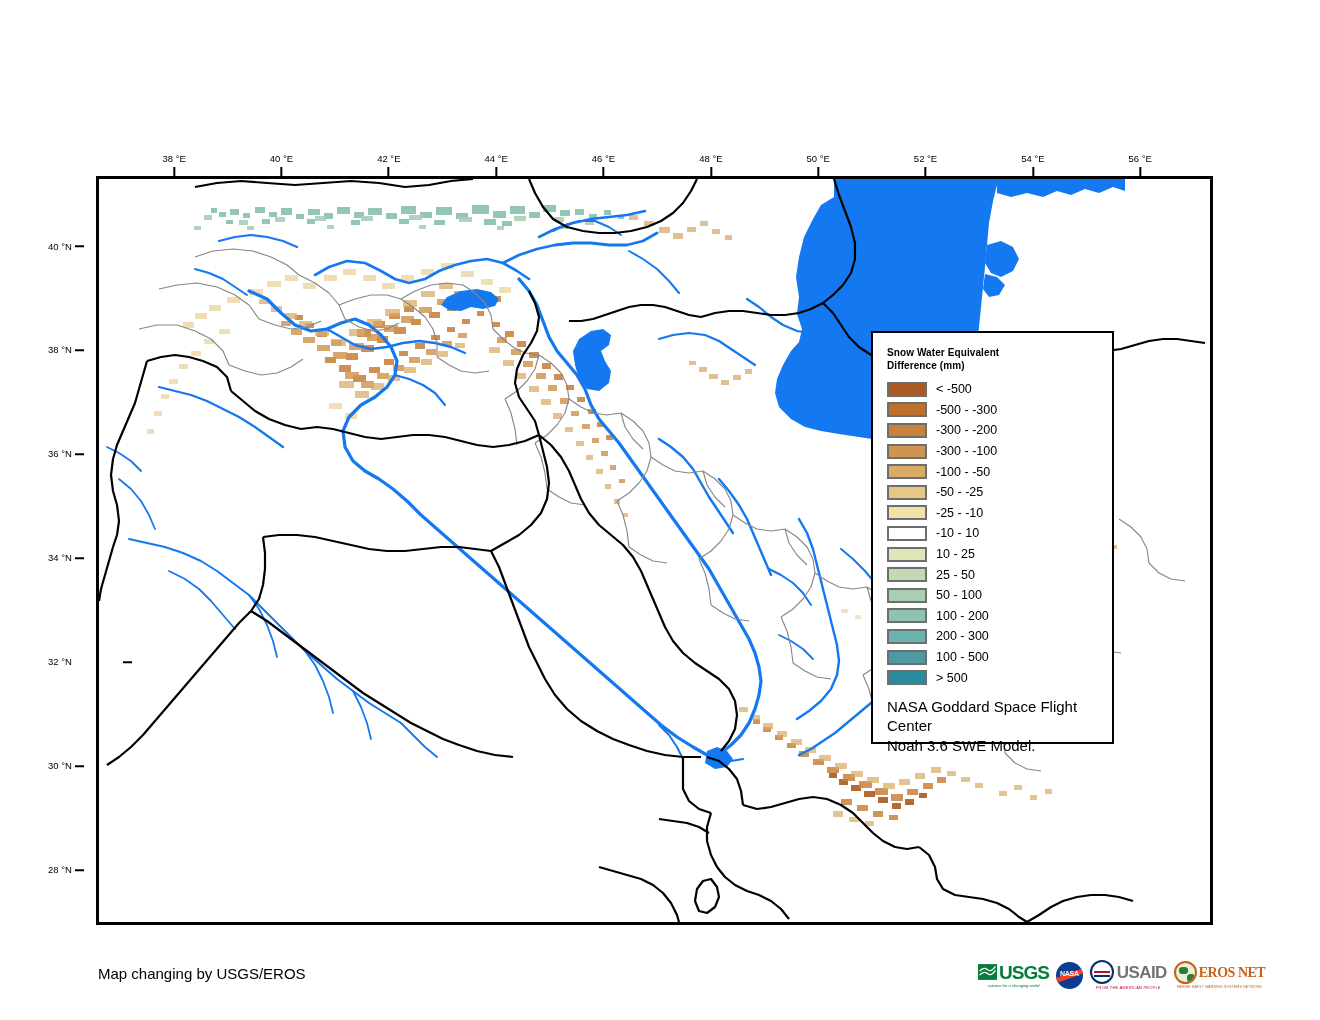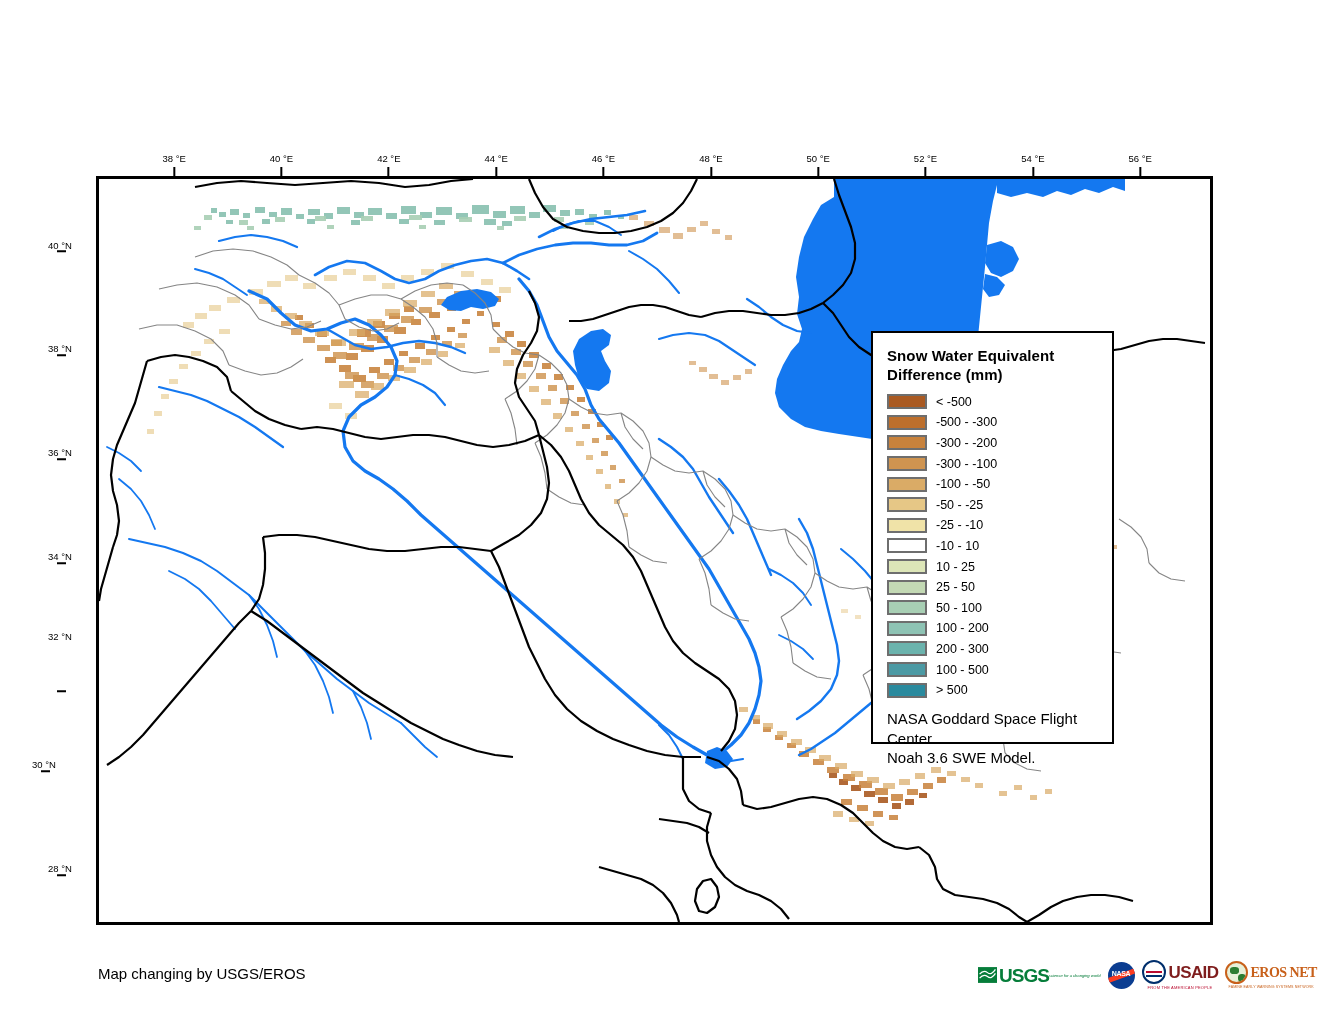--- a/index.html
+++ b/index.html
@@ -35,35 +35,35 @@
 
   
   .tick-x {
     position:absolute; text-align:center; font-size:9.5px; line-height:1;
     transform:translateX(-50%);
   }
   .tick-x .lab { display:block; white-space:nowrap; }
   .tick-x .mk { display:block; width:2px; height:9px; background:#000; margin:3px auto 0; }
   .tick-y {
     position:absolute; font-size:9.5px; line-height:1;
-    transform:translateY(-50%); display:flex; align-items:center;flex-direction:column;
+    transform:translateY(-50%); display:flex; align-items:center;
   }
   .tick-y .lab { white-space:nowrap; }
   .tick-y .mk { width:9px; height:2px; background:#000; margin-left:3px; }
 
   
   #legend {
     position:absolute; left:871px; top:331px;
     width:243px; height:413px;
     background:#fff; border:2px solid #000;
     padding:14px 12px 8px 14px;
     z-index:5;
   }
   #legend-title {
-    font-size:15px; font-weight:bold; line-height:1.25; margin-bottom:7px;
+    font-size:10px; font-weight:bold; line-height:1.25; margin-bottom:7px;
     letter-spacing:0.1px;
   }
   #legend-title span { display:block; }
   .legend-row { display:flex; align-items:center; height:20.6px; }
   .legend-sw {
     width:40px; height:15px; border:2px solid #6e6e6e; flex:0 0 auto;
   }
   .legend-lab { font-size:12.5px; margin-left:9px; white-space:nowrap; }
   #legend-note {
     font-size:15px; line-height:1.3; margin-top:9px; white-space:pre-line;
@@ -73,36 +73,36 @@
   #footer-credit {
     position:absolute; left:98px; top:965px;
     font-size:15px;
   }
   #logo-bar {
     position:absolute; left:978px; top:958px;
     display:flex; align-items:center; gap:7px; height:34px;
   }
   .logo { height:30px; display:flex; align-items:center; }
 
-  .usgs-wrap { display:flex; flex-direction:row; justify-content:center; height:30px; }
+  .usgs-wrap { display:flex; flex-direction:column; justify-content:center; height:30px; }
   .usgs-main { display:flex; align-items:center; }
   .usgs-wave { width:19px; height:16px; margin-right:2px; }
   .usgs-text { font-size:19px; font-weight:bold; color:#067d3a; letter-spacing:-1px; line-height:1; }
   .usgs-tag { font-size:4.3px; color:#067d3a; letter-spacing:-0.1px; margin-top:1px; font-style:italic; }
 
   .nasa-ball { width:27px; height:27px; border-radius:50%; background:#0b3d91; position:relative; overflow:hidden; }
   .nasa-ball .swoosh { position:absolute; left:-2px; top:11px; width:32px; height:5px; background:#fc3d21; transform:rotate(-20deg); }
   .nasa-ball .txt { position:absolute; left:0; top:8px; width:27px; text-align:center; font-size:7px; font-weight:bold; color:#fff; letter-spacing:-0.3px; }
 
   .usaid-wrap { display:flex; flex-direction:column; justify-content:center; height:30px; }
   .usaid-main { display:flex; align-items:center; }
   .usaid-seal { width:24px; height:24px; border-radius:50%; background:#fff; border:2px solid #002f6c; position:relative; margin-right:3px; overflow:hidden; }
   .usaid-seal .bar { position:absolute; left:2px; top:9px; width:16px; height:2px; background:#ba0c2f; }
   .usaid-seal .bar2 { position:absolute; left:2px; top:13px; width:16px; height:2px; background:#002f6c; }
-  .usaid-text { font-size:17px; font-weight:bold; color:#7f1d1d; letter-spacing:-0.6px; line-height:1; }
+  .usaid-text { font-size:17px; font-weight:bold; color:#737373; letter-spacing:-0.6px; line-height:1; }
   .usaid-tag { font-size:4px; color:#ba0c2f; letter-spacing:0.2px; margin-top:1px; }
 
   .fews-wrap { display:flex; flex-direction:column; justify-content:center; height:30px; }
   .fews-main { display:flex; align-items:center; }
   .fews-globe { width:23px; height:23px; border-radius:50%; background:#e8f0d8; border:2px solid #c8601a; position:relative; margin-right:2px; overflow:hidden; }
   .fews-globe .c1 { position:absolute; left:3px; top:4px; width:9px; height:7px; background:#2e7d32; border-radius:40%; }
   .fews-globe .c2 { position:absolute; left:11px; top:11px; width:8px; height:8px; background:#2e7d32; border-radius:45%; }
   .fews-text { font-size:14px; font-weight:bold; color:#c8601a; letter-spacing:-0.5px; line-height:1; font-family:"Liberation Serif", serif; }
   .fews-tag { font-size:3.6px; color:#c8601a; margin-top:1px; letter-spacing:0.1px; }
 </style>
@@ -773,21 +773,21 @@
       <span class="mk"></span>
     </div>
     <div class="tick-y" style="left: 48px; top: 558.294px;">
       <span class="lab">34 °N</span>
       <span class="mk"></span>
     </div>
     <div class="tick-y" style="left: 48px; top: 662.21px; gap: 48px;">
       <span class="lab">32 °N</span>
       <span class="mk"></span>
     </div>
-    <div class="tick-y" style="left: 32px; top: 766.126px;">
+    <div class="tick-y" style="left: 48px; top: 766.126px;">
       <span class="lab">30 °N</span>
       <span class="mk"></span>
     </div>
     <div class="tick-y" style="left: 48px; top: 870.042px;">
       <span class="lab">28 °N</span>
       <span class="mk"></span>
     </div>
   </div>
 
 <div id="legend">

